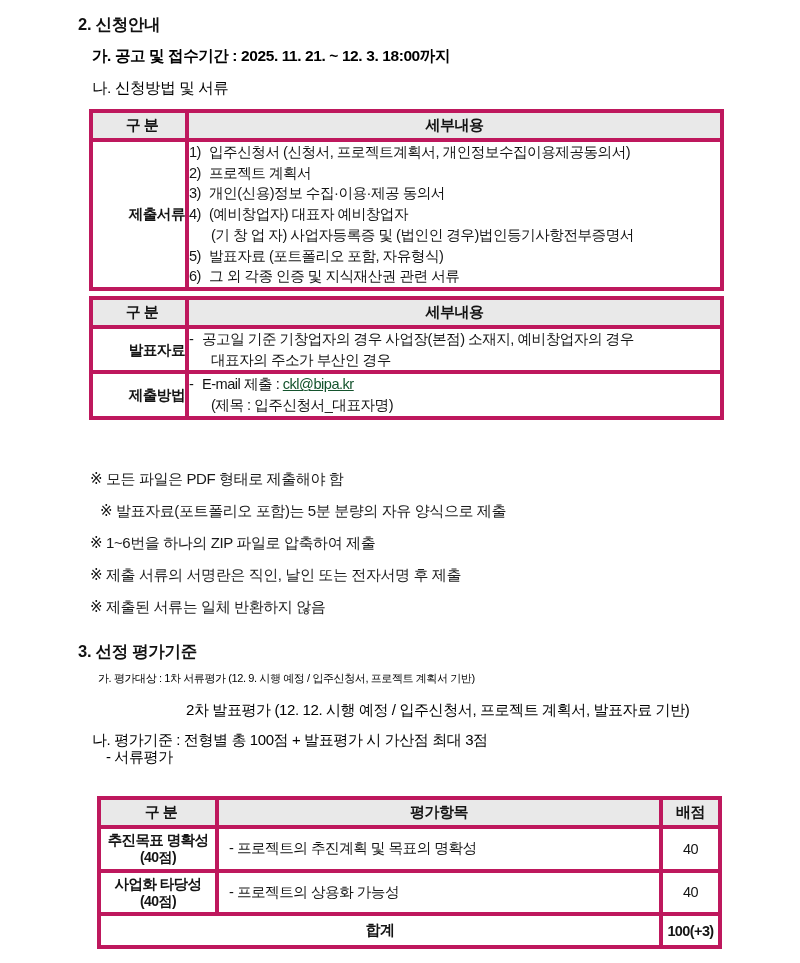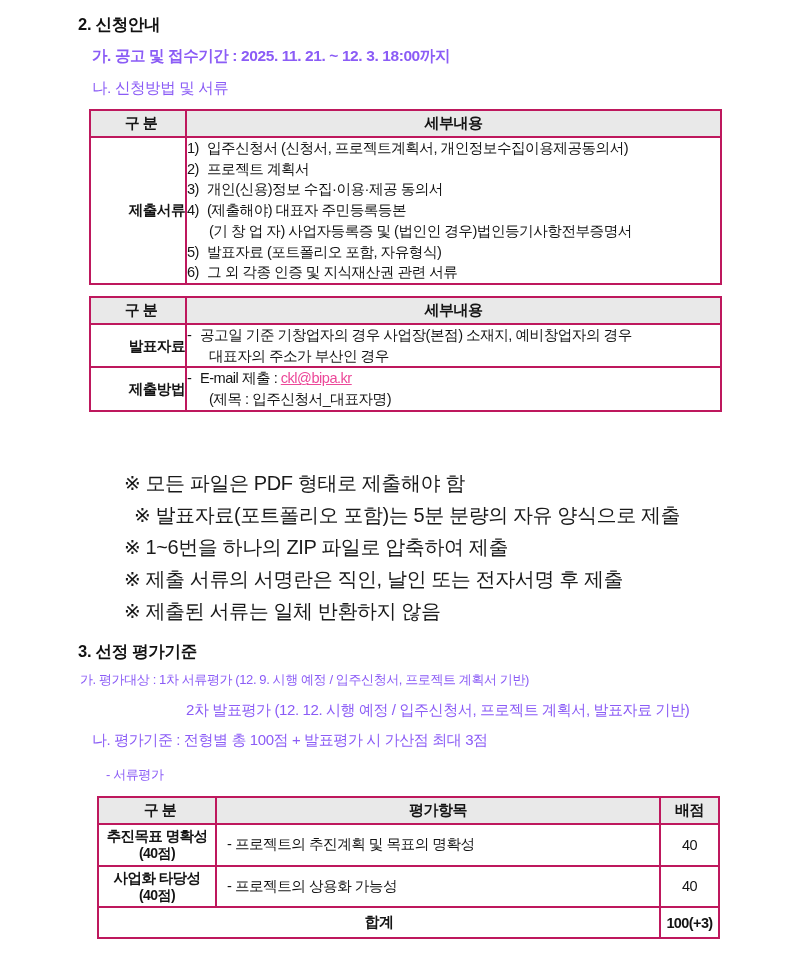--- a/index.html
+++ b/index.html
@@ -26,43 +26,42 @@
   .sec-heading {
     font-size: 16.5px;
     font-weight: bold;
     letter-spacing: -0.3px;
     color: #111;
     margin: 0;
   }
   .sub-line {
     font-size: 15.5px;
     letter-spacing: -0.4px;
-    color: #8b5cf6;
+    color: #000000;
     margin: 0;
     white-space: nowrap;
   }
   .sub-line.bold { font-weight: bold; }
   .small-note {
-    font-size: 20px;
+    font-size: 15px;
     letter-spacing: -0.4px;
     white-space: nowrap;
-    margin-left: 34px;
   }
 
   
   .abs { position: absolute; }
 
   
   table.doc {
     border-collapse: collapse;
     table-layout: fixed;
     background: #fff;
   }
   table.doc th, table.doc td {
-    border: 2px solid #be185d;
+    border: 4px solid #be185d;
     padding: 0;
     vertical-align: middle;
     font-size: 14.6px;
     letter-spacing: -0.5px;
     color: #141414;
   }
   table.doc thead th {
     background: #e9e9e9;
     font-weight: bold;
     text-align: center;
@@ -82,21 +81,21 @@
     text-align: left;
     padding: 4px 6px 5px 8px;
     line-height: 1.42;
   }
   td.body-cell .ln { white-space: nowrap; display: block; }
   td.body-cell .ln.indent { padding-left: 22px; }
   .num { display: inline-block; width: 20px; }
   .dash { display: inline-block; width: 13px; }
 
   a.mail {
-    color: #ec4899;
+    color: #14532d;
     text-decoration: underline;
   }
 
   
   table.score td.crit {
     text-align: center;
     font-weight: bold;
     font-size: 14.5px;
     letter-spacing: -0.6px;
     line-height: 1.18;
@@ -153,21 +152,21 @@
           <span class="ln">
             <span class="num">1)</span><span>입주신청서 (신청서, 프로젝트계획서, 개인정보수집이용제공동의서)</span>
           </span>
           <span class="ln">
             <span class="num">2)</span><span>프로젝트 계획서</span>
           </span>
           <span class="ln">
             <span class="num">3)</span><span>개인(신용)정보 수집·이용·제공 동의서</span>
           </span>
           <span class="ln">
-            <span class="num">4)</span><span>(제출해야) 대표자 주민등록등본</span>
+            <span class="num">4)</span><span>(예비창업자) 대표자 예비창업자</span>
           </span>
           <span class="ln indent">
             <span>(기 창 업 자) 사업자등록증 및 (법인인 경우)법인등기사항전부증명서</span>
           </span>
           <span class="ln">
             <span class="num">5)</span><span>발표자료 (포트폴리오 포함, 자유형식)</span>
           </span>
           <span class="ln">
             <span class="num">6)</span><span>그 외 각종 인증 및 지식재산권 관련 서류</span>
           </span>
@@ -214,27 +213,27 @@
   </table>
 
   <div class="abs small-note" style="left:90px; top:470px;">※ 모든 파일은 PDF 형태로 제출해야 함</div>
   <div class="abs small-note" style="left:100px; top:502px;">※ 발표자료(포트폴리오 포함)는 5분 분량의 자유 양식으로 제출</div>
   <div class="abs small-note" style="left:90px; top:534px;">※ 1~6번을 하나의 ZIP 파일로 압축하여 제출</div>
   <div class="abs small-note" style="left:90px; top:598px;">※ 제출된 서류는 일체 반환하지 않음</div>
   <div class="abs small-note" style="left:90px; top:566px;">※ 제출 서류의 서명란은 직인, 날인 또는 전자서명 후 제출</div>
 
   <div class="abs sec-heading" style="left:78px; top:641px;text-align:right;">3. 선정 평가기준</div>
 
-  <div class="abs sub-line" style="left:80px; top:671px; font-size:13px;">가. 평가대상 : 1차 서류평가 (12.  9. 시행 예정 / 입주신청서, 프로젝트 계획서 기반)</div>
+  <div class="abs sub-line" style="left:98px; top:671px; font-size:11px;">가. 평가대상 : 1차 서류평가 (12.  9. 시행 예정 / 입주신청서, 프로젝트 계획서 기반)</div>
 
   <div class="abs sub-line" style="left:186px; top:701px; font-size:15px;">2차 발표평가 (12. 12. 시행 예정 / 입주신청서, 프로젝트 계획서, 발표자료 기반)</div>
 
   <div class="abs sub-line" style="left:92px; top:731px; font-size:15px;">나. 평가기준 : 전형별 총 100점 + 발표평가 시 가산점 최대 3점</div>
 
-  <div class="abs sub-line" style="left:106px; top:766px; font-size:13px;">- 서류평가</div>
+  <div class="abs sub-line" style="left:106px; top:748px; font-size:15px;">- 서류평가</div>
 
   <table class="doc score" style="position:absolute; left:97px; top:796px; width:621px;">
     <colgroup>
         <col style="width:118px">
         <col style="width:444px">
         <col style="width:59px">
       </colgroup>
     <thead>
       <tr>
         <th class="th-gubun">구  분</th>

